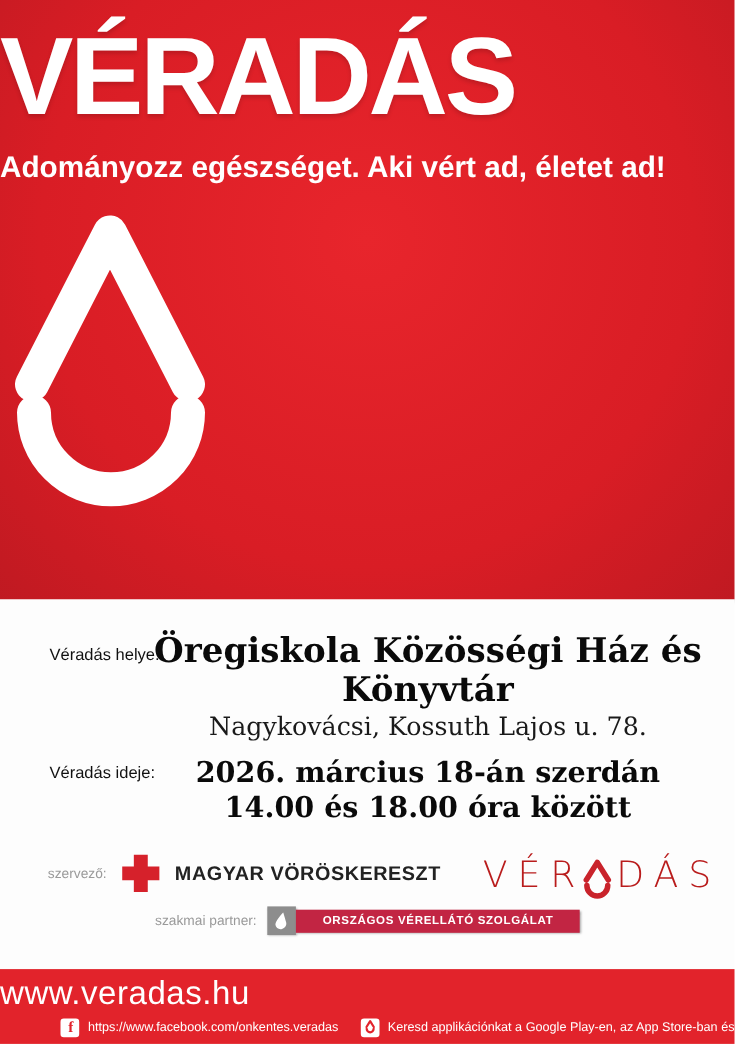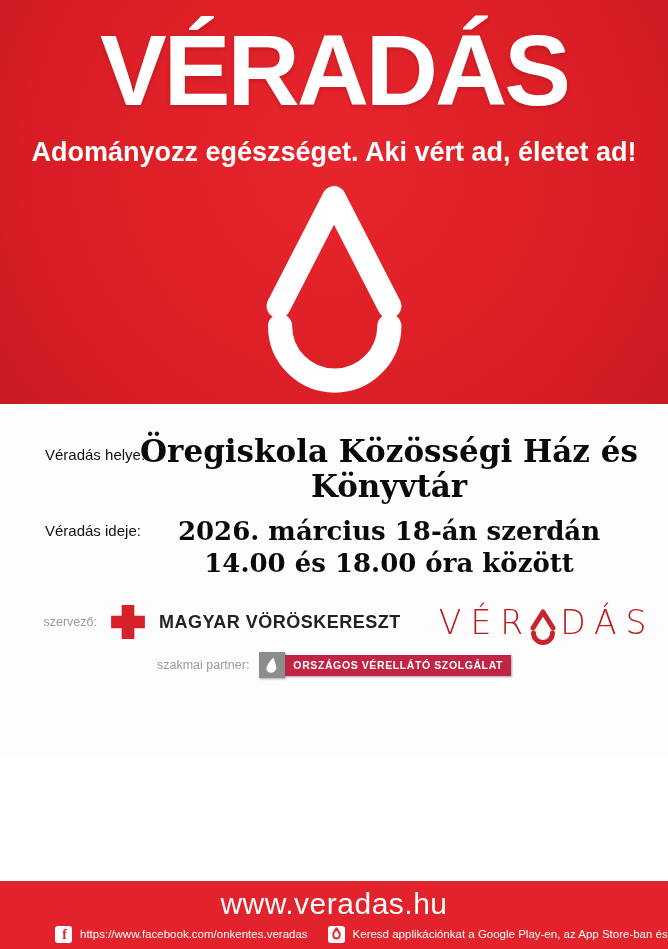--- a/index.html
+++ b/index.html
@@ -16,24 +16,24 @@
   *{margin:0;padding:0;box-sizing:border-box;}
   html,body{background:#ffffff;}
   body{font-family:"Liberation Sans",sans-serif;}
   .poster{
     position:relative;width:668px;height:949px;margin:0 auto;
     background:#ffffff;overflow:hidden;
   }
 
   
   .header{
-    position:relative;width:668px;height:404px;
+    position:relative;width:668px;height:545px;
     background:radial-gradient(circle 540px at 50% 40%,
       var(--header-red-center) 0%, #d91d25 55%, var(--header-red-edge) 100%);
-    display:flex;flex-direction:column;align-items:center;
+    display:flex;flex-direction:column;align-items:flex-start;
     box-shadow:0 2px 3px rgba(0,0,0,.25);
   }
   .header-title{
     margin-top:18px;
     color:#ffffff;font-weight:bold;font-size:100px;line-height:1.05;
     letter-spacing:-3px;
     text-shadow:0 2px 4px rgba(0,0,0,.15);
   }
   .header-subtitle{
     color:#ffffff;font-size:27px;font-weight:bold;letter-spacing:0px;
@@ -92,32 +92,32 @@
   }
   .partner-label{color:var(--muted);font-size:12.5px;}
   .ovsz-logo{display:flex;align-items:center;}
   .ovsz-iconbox{
     width:26px;height:26px;background:var(--ovsz-gray);
     display:flex;align-items:center;justify-content:center;
     box-shadow:1px 1px 2px rgba(0,0,0,.35);
   }
   .ovsz-band{
     height:21px;background:var(--ovsz-crimson);color:#fff;
-    display:flex;align-items:center;padding:0 8px;
+    display:flex;align-items:center;padding:0 24px;
     font-size:10.5px;font-weight:bold;letter-spacing:.6px;white-space:nowrap;
     box-shadow:1px 1px 2px rgba(0,0,0,.35);
   }
 
   
   .footer{
     position:absolute;left:0;bottom:0;width:668px;height:68px;
     background:var(--footer-red);
   }
   .website{
-    text-align:center;color:#ffffff;font-size:30px;line-height:1;
+    text-align:left;color:#ffffff;font-size:30px;line-height:1;
     padding-top:8px;letter-spacing:.5px;
   }
   .footer-links{
     position:absolute;left:0;bottom:6px;width:668px;height:18px;
     display:flex;align-items:center;padding-left:55px;gap:8px;
   }
   .badge{
     width:17px;height:17px;background:#ffffff;border-radius:3px;
     display:flex;align-items:center;justify-content:center;flex:0 0 auto;
   }
@@ -145,20 +145,21 @@
   <div class="body">
 
     <div class="notice">
     </div>
 
     <div class="section location">
       <div class="side-label">Véradás helye:</div>
       <div class="centered-block">
         <div class="place-name">Öregiskola Közösségi Ház és</div>
         <div class="place-name">Könyvtár</div>
+        <div class="place-address">Nagykovácsi, Kossuth Lajos u. 78.</div>
       </div>
     </div>
 
     <div class="section schedule">
       <div class="side-label">Véradás ideje:</div>
       <div class="centered-block">
         <div class="schedule-text">2026. március 18-án szerdán</div>
         <div class="schedule-text">14.00 és 18.00 óra között</div>
       </div>
     </div>

